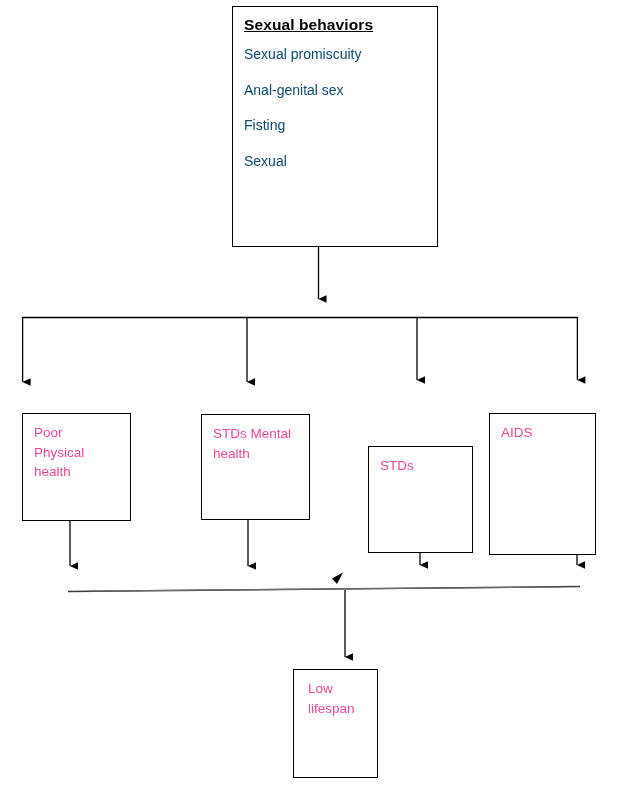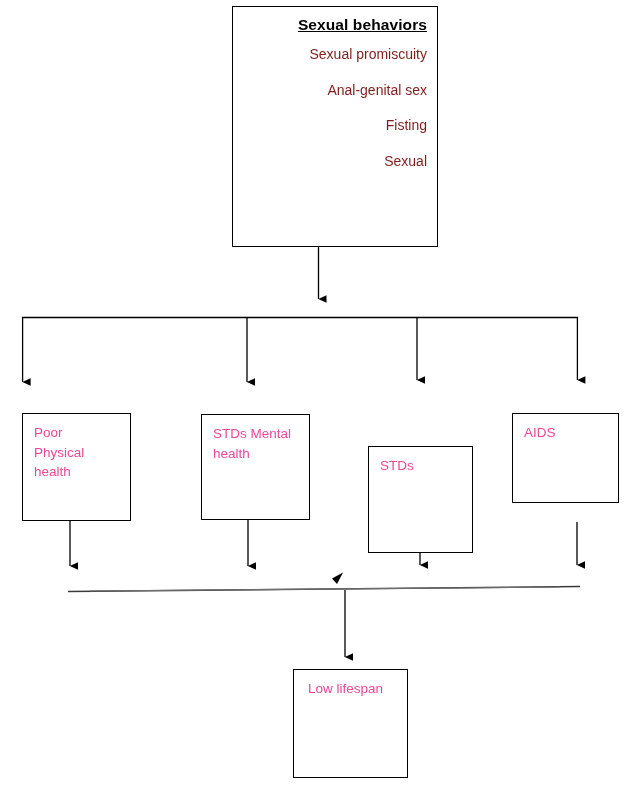--- a/index.html
+++ b/index.html
@@ -37,21 +37,21 @@
     font-weight: bold;
     text-decoration: underline;
     font-size: 15.5px;
     color: #000000;
     letter-spacing: 0.1px;
     margin: 0 0 13px 0;
     display: block;
   }
   .node-line {
     font-size: 14px;
-    color: #7f1d1d;
+    color: #0c4a6e;
     display: block;
     margin: 0 0 20px 0;
     line-height: 1.12;
     white-space: nowrap;
   }
   .node-line:last-child { margin-bottom: 0; }
   .leaf-text {
     font-size: 13.5px;
     color: #ec4899;
     line-height: 1.45;
@@ -86,21 +86,21 @@
     <line x1="577" y1="522" x2="577" y2="565" stroke="#000000" stroke-width="1.3" marker-end="url(#arrowDown)"></line>
 
     <line x1="68" y1="591.5" x2="580" y2="586.5" stroke="#3a3a3a" stroke-width="1.5"></line>
     <line x1="90" y1="591" x2="560" y2="587" stroke="#6e6e6e" stroke-width="1.1"></line>
 
     <path d="M 332,578.5 L 343,572.5 L 337,584 Z" fill="#000000"></path>
 
     <line x1="345" y1="590" x2="345" y2="657" stroke="#000000" stroke-width="1.3" marker-end="url(#arrowDown)"></line>
   </svg>
 
-  <div class="node-box" style="left:232px; top:6px; width:206px; height:241px;text-align:right;">
+  <div class="node-box" style="left:232px; top:6px; width:206px; height:241px;">
     <div class="node-inner">
       <span class="node-title">Sexual behaviors</span>
       <span class="node-line">Sexual promiscuity</span>
       <span class="node-line">Anal-genital sex</span>
       <span class="node-line">Fisting</span>
       <span class="node-line">Sexual</span>
     </div>
   </div>
 
   <div class="node-box" style="left:22px; top:413px; width:109px; height:108px;">
@@ -117,25 +117,25 @@
 health</span>
     </div>
   </div>
 
   <div class="node-box" style="left:368px; top:414px; width:105px; height:107px;margin-top:32px;">
     <div class="node-inner">
       <span class="leaf-text">STDs</span>
     </div>
   </div>
 
-  <div class="node-box" style="left:512px; top:413px; width:107px; height:90px;">
+  <div class="node-box" style="left:489px; top:413px; width:107px; height:142px;">
     <div class="node-inner">
       <span class="leaf-text">AIDS</span>
     </div>
   </div>
 
-  <div class="node-box" style="left:293px; top:669px; width:115px; height:109px;">
+  <div class="node-box" style="left:293px; top:669px; width:85px; height:109px;">
     <div class="node-inner" style="padding-left:14px;">
       <span class="leaf-text">Low lifespan</span>
     </div>
   </div>
 
 </div>
 
 </body></html>

